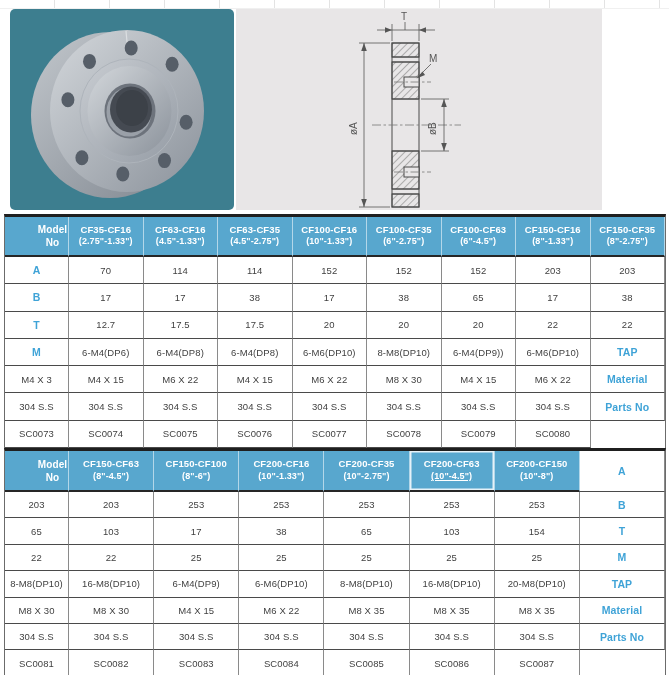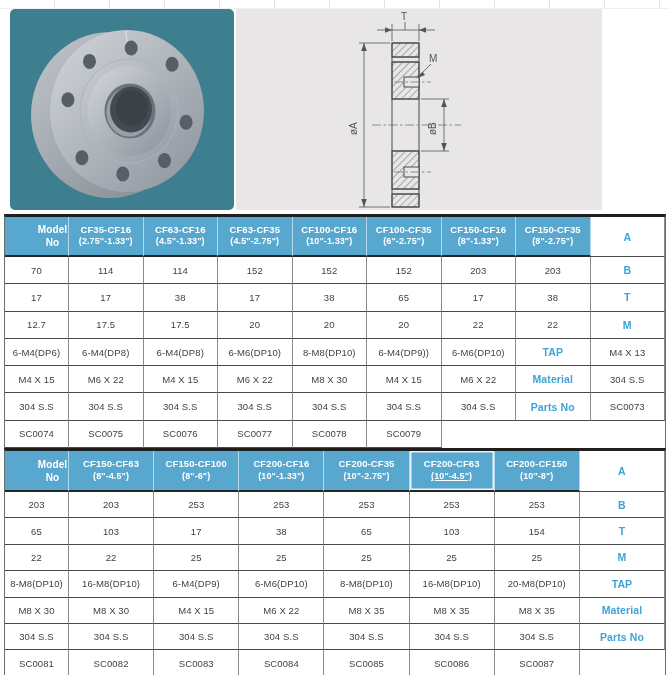--- a/index.html
+++ b/index.html
@@ -169,20 +169,24 @@
       </div>
       <div class="cell head">
         <div class="hline model">CF100-CF16</div>
         <div class="hline size">(10"-1.33")</div>
       </div>
       <div class="cell head">
         <div class="hline model">CF100-CF35</div>
         <div class="hline size">(6"-2.75")</div>
       </div>
       <div class="cell head">
+        <div class="hline model">CF100-CF63</div>
+        <div class="hline size">(6"-4.5")</div>
+      </div>
+      <div class="cell head">
         <div class="hline model">CF150-CF16</div>
         <div class="hline size">(8"-1.33")</div>
       </div>
       <div class="cell head">
         <div class="hline model">CF150-CF35</div>
         <div class="hline size">(8"-2.75")</div>
       </div>
       <div class="cell rowlabel">A</div>
       <div class="cell val">70</div>
       <div class="cell val">114</div>
@@ -212,21 +216,21 @@
       <div class="cell val">22</div>
       <div class="cell rowlabel">M</div>
       <div class="cell val">6-M4(DP6)</div>
       <div class="cell val">6-M4(DP8)</div>
       <div class="cell val">6-M4(DP8)</div>
       <div class="cell val">6-M6(DP10)</div>
       <div class="cell val">8-M8(DP10)</div>
       <div class="cell val">6-M4(DP9))</div>
       <div class="cell val">6-M6(DP10)</div>
       <div class="cell rowlabel">TAP</div>
-      <div class="cell val">M4 X 13</div>
+      <div class="cell val">M4 X 3</div>
       <div class="cell val">M4 X 15</div>
       <div class="cell val">M6 X 22</div>
       <div class="cell val">M4 X 15</div>
       <div class="cell val">M6 X 22</div>
       <div class="cell val">M8 X 30</div>
       <div class="cell val">M4 X 15</div>
       <div class="cell val">M6 X 22</div>
       <div class="cell rowlabel">Material</div>
       <div class="cell val">304 S.S</div>
       <div class="cell val">304 S.S</div>
@@ -237,20 +241,21 @@
       <div class="cell val">304 S.S</div>
       <div class="cell val">304 S.S</div>
       <div class="cell rowlabel">Parts No</div>
       <div class="cell val">SC0073</div>
       <div class="cell val">SC0074</div>
       <div class="cell val">SC0075</div>
       <div class="cell val">SC0076</div>
       <div class="cell val">SC0077</div>
       <div class="cell val">SC0078</div>
       <div class="cell val">SC0079</div>
+      <div class="cell val">SC0080</div>
     </div>
   <div id="t2" class="spec-table" style="grid-template-columns: 64px repeat(7, 1fr);">
       <div class="cell head corner">Model No</div>
       <div class="cell head">
         <div class="hline model">CF150-CF63</div>
         <div class="hline size">(8"-4.5")</div>
       </div>
       <div class="cell head">
         <div class="hline model">CF150-CF100</div>
         <div class="hline size">(8"-6")</div>

